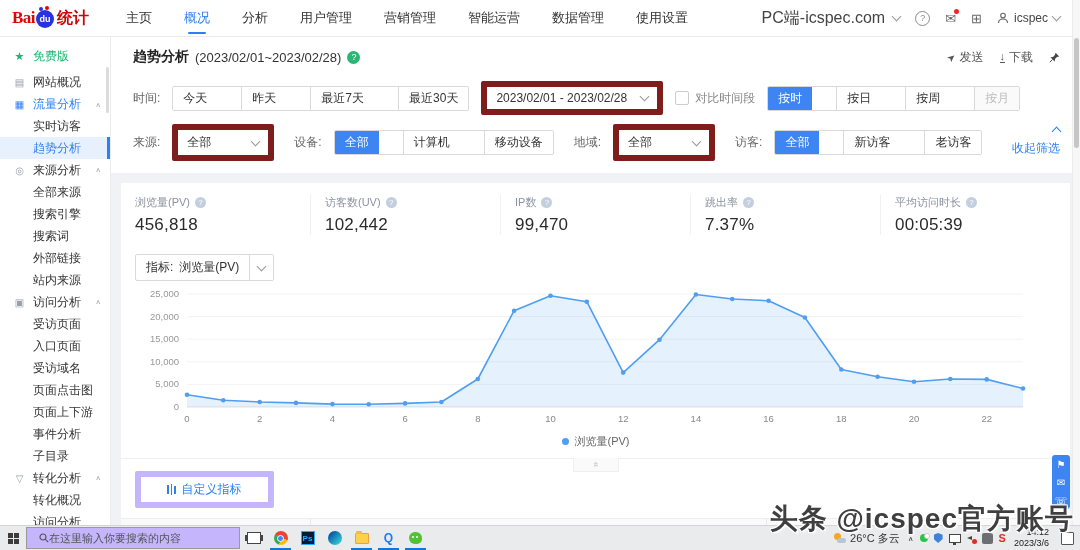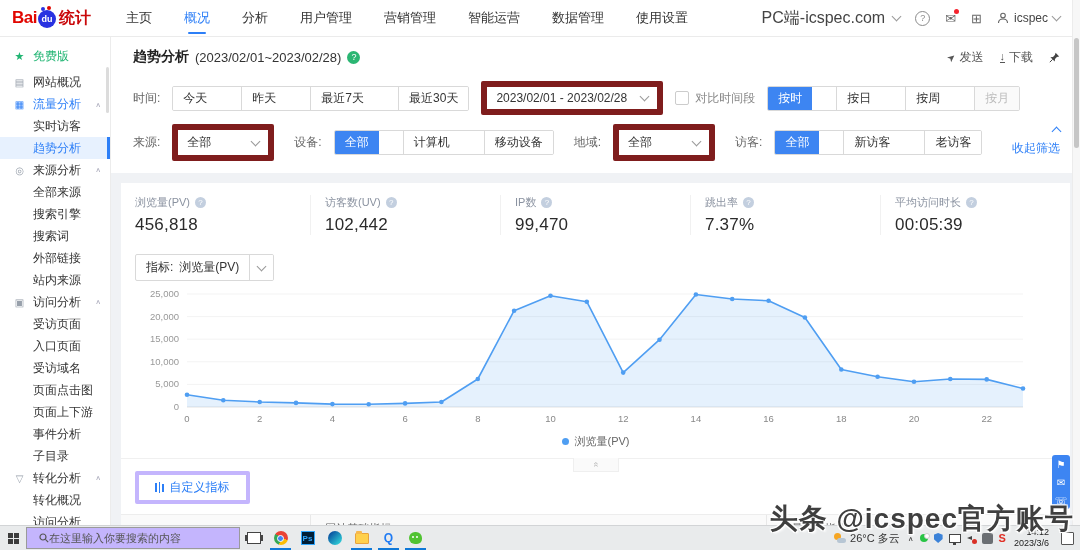--- a/index.html
+++ b/index.html
@@ -3,21 +3,21 @@
 <meta charset="utf-8">
 <style>
   html,body{margin:0;padding:0;}
   body{width:1080px;height:550px;overflow:hidden;position:relative;background:#fff;
        font-family:"Liberation Sans",sans-serif;font-size:12px;color:#333;}
   .screen{width:1080px;height:550px;position:relative;overflow:hidden;}
 
   
   .topbar{height:36px;background:#fff;border-bottom:1px solid #ebebeb;display:flex;align-items:center;position:relative;z-index:5;}
   .logo{width:104px;padding-left:12px;display:flex;align-items:center;white-space:nowrap;}
-  .logo .bai{color:#e10601;font-weight:bold;font-size:17px;letter-spacing:-0.5px;}
+  .logo .bai{color:#e10601;font-weight:bold;font-size:17px;letter-spacing:-0.5px;font-family:Liberation Serif, serif;}
   .logo .paw{width:18px;height:18px;border-radius:50%;background:#2932e1;color:#fff;font-size:9px;font-weight:bold;
              display:inline-flex;align-items:center;justify-content:center;margin:0 1px;position:relative;top:1px;}
   .logo .paw::before{content:"";position:absolute;top:-3px;left:3px;width:4px;height:4px;border-radius:50%;background:#2932e1;}
   .logo .paw::after{content:"";position:absolute;top:-4px;left:9px;width:4px;height:4px;border-radius:50%;background:#e10601;}
   .logo .tj{color:#c9080a;font-weight:bold;font-size:16px;margin-left:2px;}
   .topnav{display:flex;gap:32px;margin-left:10px;}
   .nav-item{font-size:13px;color:#333;line-height:34px;position:relative;cursor:pointer;}
   .nav-item.active{color:#2d7ff7;}
   .nav-item.active::after{content:"";position:absolute;left:15%;right:15%;bottom:1px;height:2px;background:#2d7ff7;border-radius:1px;}
   .topbar-right{margin-left:auto;display:flex;align-items:center;gap:15px;padding-right:20px;color:#555;}
@@ -90,22 +90,22 @@
 
   .chart-wrap{padding:4px 0 0 4px;}
   .legend{display:flex;justify-content:center;align-items:center;gap:6px;color:#666;font-size:11px;padding:4px 0 3px;}
   .legend-dot{width:7px;height:7px;border-radius:50%;background:#4f9ef2;}
   .chart-divider{height:1px;background:#f0f0f0;margin-top:6px;position:relative;}
   .collapse-tab{position:absolute;left:50%;transform:translateX(-50%);top:0;width:44px;height:13px;background:#fafafa;
                 border:1px solid #efefef;border-top:none;display:flex;align-items:center;justify-content:center;cursor:pointer;}
   .collapse-tab .gl{display:inline-block;transform:rotate(90deg);color:#b5b5b5;font-size:9px;line-height:1;}
 
   .custom-metric-row{padding:12px 14px 10px;}
-  .custom-metric{display:inline-flex;align-items:center;gap:6px;border:4px solid #c4b5fd;border-radius:2px;
-                 padding:4px 16px;color:#2d7ff7;cursor:pointer;background:#fff;}
+  .custom-metric{display:inline-flex;align-items:center;gap:6px;border:6px solid #c4b5fd;border-radius:2px;
+                 padding:4px 26px;color:#2d7ff7;cursor:pointer;background:#fff;}
   .cm-icon{display:flex;gap:2px;align-items:center;}
   .cm-icon i{width:1.5px;background:#2d7ff7;display:block;position:relative;}
   .cm-icon i:nth-child(1){height:9px;}.cm-icon i:nth-child(2){height:11px;}.cm-icon i:nth-child(3){height:8px;}
 
   
   table{width:100%;border-collapse:collapse;font-size:11px;table-layout:fixed;}
   thead th{background:#fafafa;font-weight:normal;color:#666;padding:6px 14px;text-align:left;border-top:1px solid #ededed;}
   th.group{border-left:1px solid #e8e8e8;}
   th.colh{text-align:right;color:#666;background:#fafafa;border-top:none;padding-top:2px;}
   th.colh.bl{border-left:1px solid #e8e8e8;}

